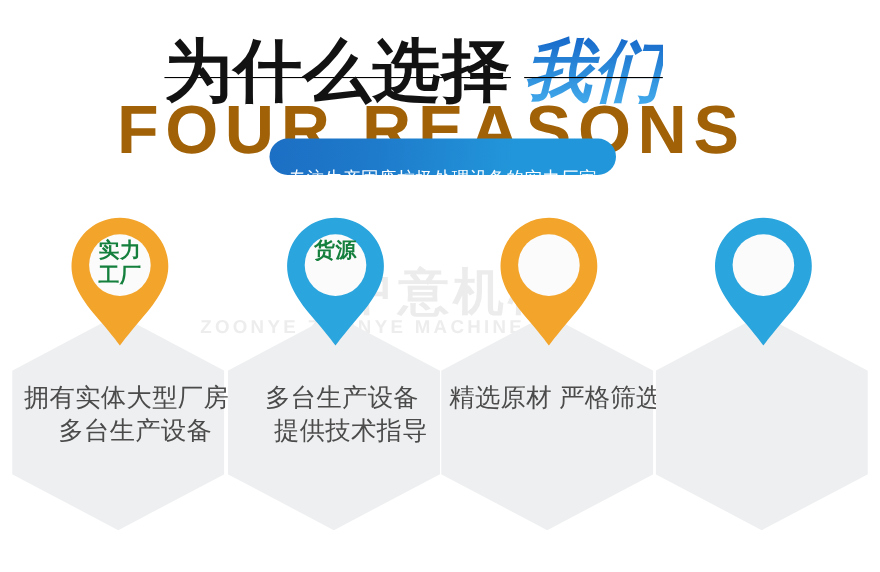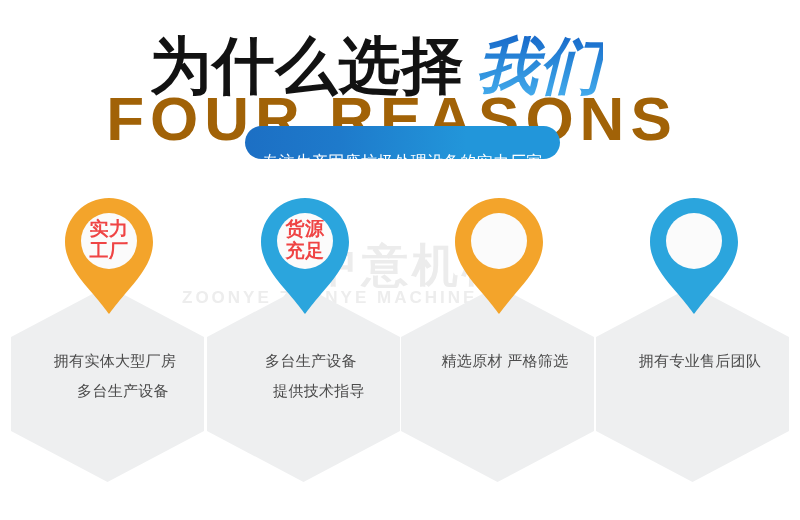--- a/index.html
+++ b/index.html
@@ -26,20 +26,21 @@
     white-space:nowrap;
     user-select:none;
     font-family:"Liberation Sans","DejaVu Sans",sans-serif;
   }
 
   .headline{
     position:absolute;left:0;top:28px;width:752px;
     text-align:center;
     line-height:74px;
     white-space:nowrap;
+    text-decoration:underline;
   }
   .headline .h-black{
     font-size:62px;
     font-weight:bold;
     color:#121212;
     letter-spacing:1px;
     vertical-align:middle;
   }
   .headline .h-blue{
     font-size:62px;
@@ -115,30 +116,30 @@
   }
   .pin svg{display:block;width:92px;height:120px;}
 
   .pin-label{
     position:absolute;left:50%;top:22px;
     transform:translateX(-50%);
     width:76px;
     text-align:center;
     font-size:19px;
     font-weight:bold;
-    color:#ef4444;
+    color:#15803d;
     line-height:22px;
     letter-spacing:0.5px;
   }
   .pin-label .l2{display:block;}
 
   .desc{
     position:absolute;left:0;top:150px;width:208px;
     text-align:center;
-    font-size:15px;
+    font-size:23px;
     color:#4b4b4b;
     line-height:30px;
     letter-spacing:0.3px;
     white-space:nowrap;
   }
   .desc .d2{display:block;padding-left:16px;}
 </style>
 </head>
 <body>
 
@@ -188,21 +189,20 @@
       <div class="hex"></div>
       <div class="pin-wrap">
         <div class="pin">
           <svg viewBox="0 0 92 120" xmlns="http://www.w3.org/2000/svg">
             <path d="M46 2 C21.7 2 2 21.7 2 46 C2 64 14 80 30 98 C38 107.5 43 114 46 118 C49 114 54 107.5 62 98 C78 80 90 64 90 46 C90 21.7 70.3 2 46 2 Z" fill="#2BA5DD"></path>
             <circle cx="46" cy="45" r="28" fill="#FBFBFB"></circle>
           </svg>
         </div>
         <div class="pin-label">
           <span>货源</span>
-          <span class="l2">充足</span>
         </div>
       </div>
       <div class="desc">
         <span>多台生产设备</span>
         <span class="d2">提供技术指导</span>
       </div>
     </div>
 
     <div class="card c2">
       <div class="hex"></div>
@@ -223,18 +223,17 @@
       <div class="hex"></div>
       <div class="pin-wrap">
         <div class="pin">
           <svg viewBox="0 0 92 120" xmlns="http://www.w3.org/2000/svg">
             <path d="M46 2 C21.7 2 2 21.7 2 46 C2 64 14 80 30 98 C38 107.5 43 114 46 118 C49 114 54 107.5 62 98 C78 80 90 64 90 46 C90 21.7 70.3 2 46 2 Z" fill="#2BA5DD"></path>
             <circle cx="46" cy="45" r="28" fill="#FBFBFB"></circle>
           </svg>
         </div>
       </div>
       <div class="desc">
-        <span>拥有专业售后团队</span>
       </div>
     </div>
 
   </div>
 </div>
 
 </body></html>

